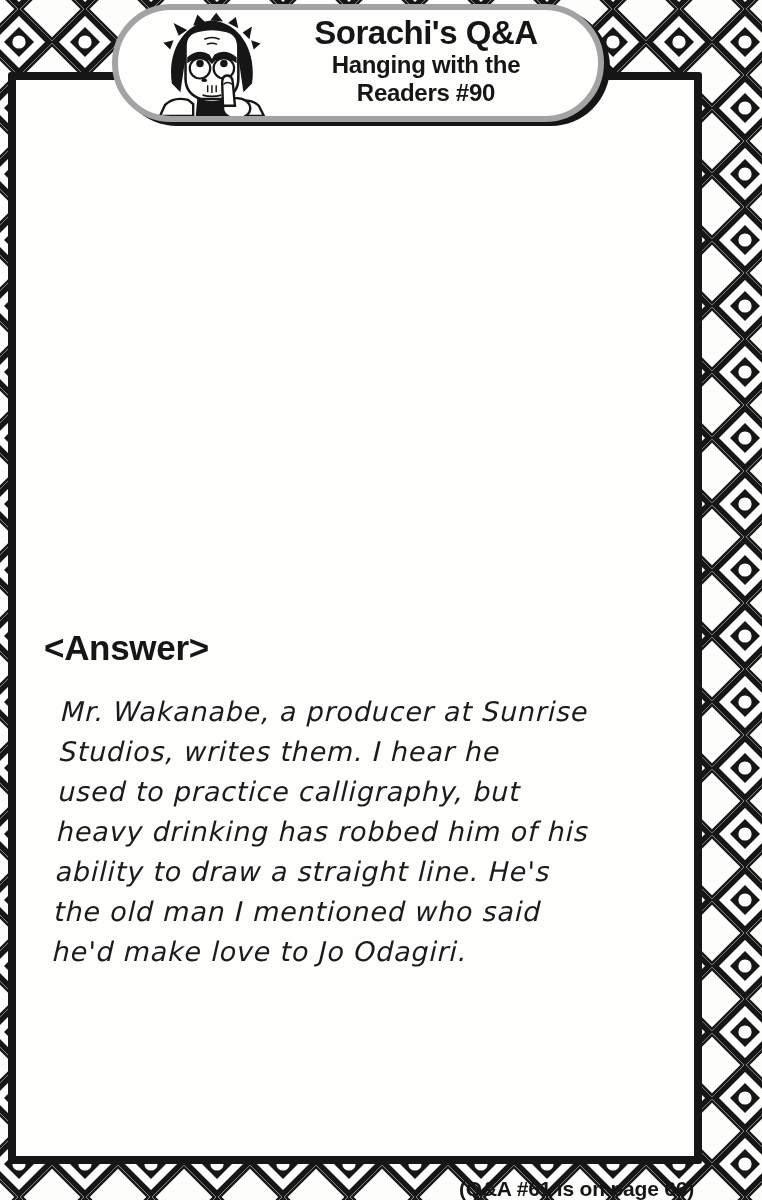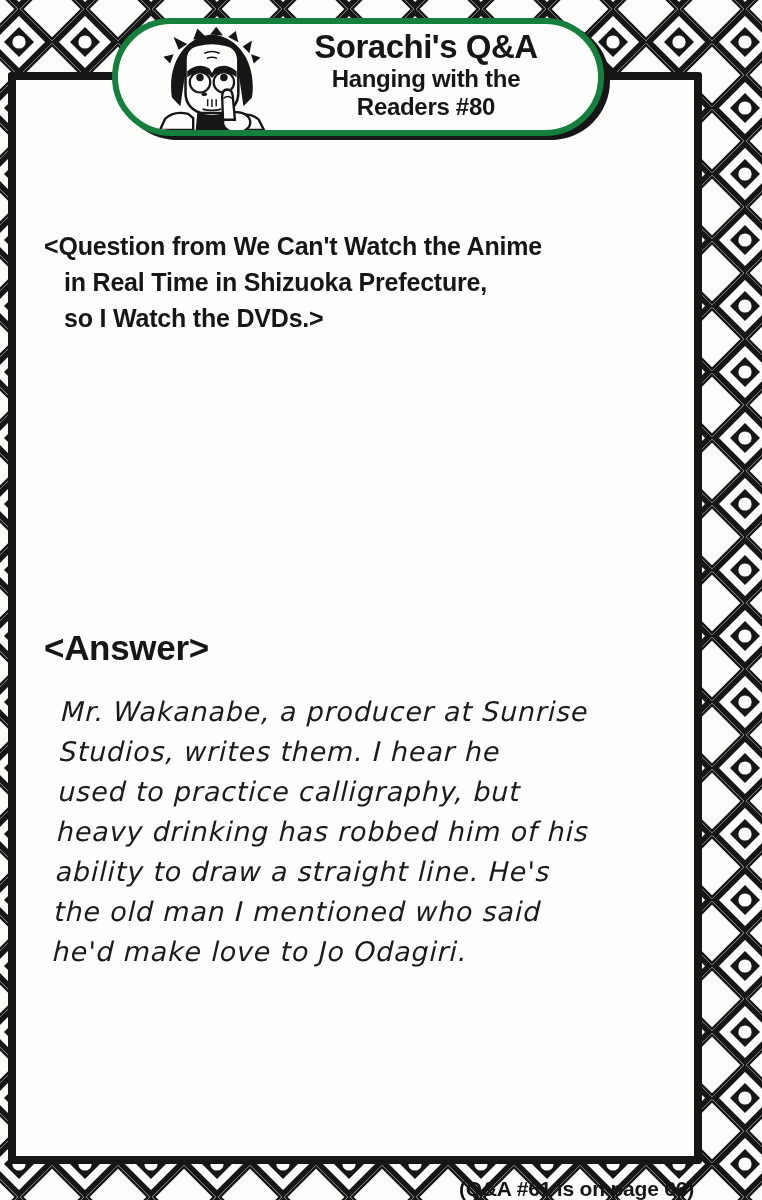--- a/index.html
+++ b/index.html
@@ -9,22 +9,22 @@
   .page { position:absolute; inset:0; width:762px; height:1200px; background:#fdfdfb; }
 
   .pattern-svg { position:absolute; left:0; top:0; width:762px; height:1200px; display:block; }
 
   .content-box {
     position:absolute; left:8px; top:72px; width:694px; height:1092px;
     background:#fefefd; border:8px solid #161616; border-radius:3px;
   }
 
   .capsule {
-    position:absolute; left:112px; top:18px; width:492px; height:118px;
-    background:#fefefd; border:6px solid #15803d; border-radius:59px;
+    position:absolute; left:112px; top:4px; width:492px; height:118px;
+    background:#fefefd; border:6px solid #a3a3a3; border-radius:59px;
     box-shadow:6px 4px 0 0 #161616;
     display:flex; align-items:flex-end; overflow:hidden;
   }
   .mascot-wrap { flex:0 0 auto; margin-left:30px; height:104px; }
   .mascot-wrap svg { display:block; height:104px; width:auto; }
   .capsule-text {
     flex:1 1 auto; display:flex; flex-direction:column; justify-content:center;
     align-items:center; align-self:stretch; padding:6px 26px 10px 4px; color:#161616;
   }
   .capsule-title { font-size:33px; font-weight:bold; letter-spacing:-0.5px; line-height:36px; white-space:nowrap; }
@@ -73,23 +73,20 @@
         <path d="M33,3 L63,33 L33,63 L3,33 Z" fill="#fdfdfb" stroke="#161616" stroke-width="5.5"></path>
         <path d="M33,18 L48,33 L33,48 L18,33 Z" fill="#161616"></path>
         <circle cx="33" cy="33" r="6.6" fill="#fdfdfb"></circle>
       </pattern>
     </defs>
     <rect x="0" y="0" width="762" height="1200" fill="url(#diam)"></rect>
   </svg>
 
   <div class="content-box"></div>
 
-  <div class="q-heading">&lt;Question from We Can't Watch the Anime
-in Real Time in Shizuoka Prefecture,
-so I Watch the DVDs.&gt;</div>
 
 
   <div class="answer-label">&lt;Answer&gt;</div>
 
   <div class="answer-text">Mr. Wakanabe, a producer at Sunrise
 Studios, writes them. I hear he
 used to practice calligraphy, but
 heavy drinking has robbed him of his
 ability to draw a straight line. He's
 the old man I mentioned who said
@@ -129,17 +126,17 @@
         <path d="M136,122 L130,110 Q121,101 105,105 L99,110 L99,122 Z" fill="#fefefd" stroke="#161616" stroke-width="2.8"></path>
 
         <ellipse cx="104" cy="113" rx="16" ry="12" fill="#fefefd" stroke="#161616" stroke-width="2.8"></ellipse>
         <path d="M88,110 L87,83 Q87,74.5 93,74.5 Q99,74.5 99.5,83 L102,110 Z" fill="#fefefd" stroke="#161616" stroke-width="2.8"></path>
         <path d="M88.5,85 Q93,80.5 99,85" fill="none" stroke="#161616" stroke-width="1.6"></path>
       </svg>
     </div>
     <div class="capsule-text">
       <div class="capsule-title">Sorachi's Q&amp;A</div>
       <div class="capsule-subtitle">Hanging with the
-Readers #80</div>
+Readers #90</div>
     </div>
   </div>
 
 </div>
 
 </body></html>

